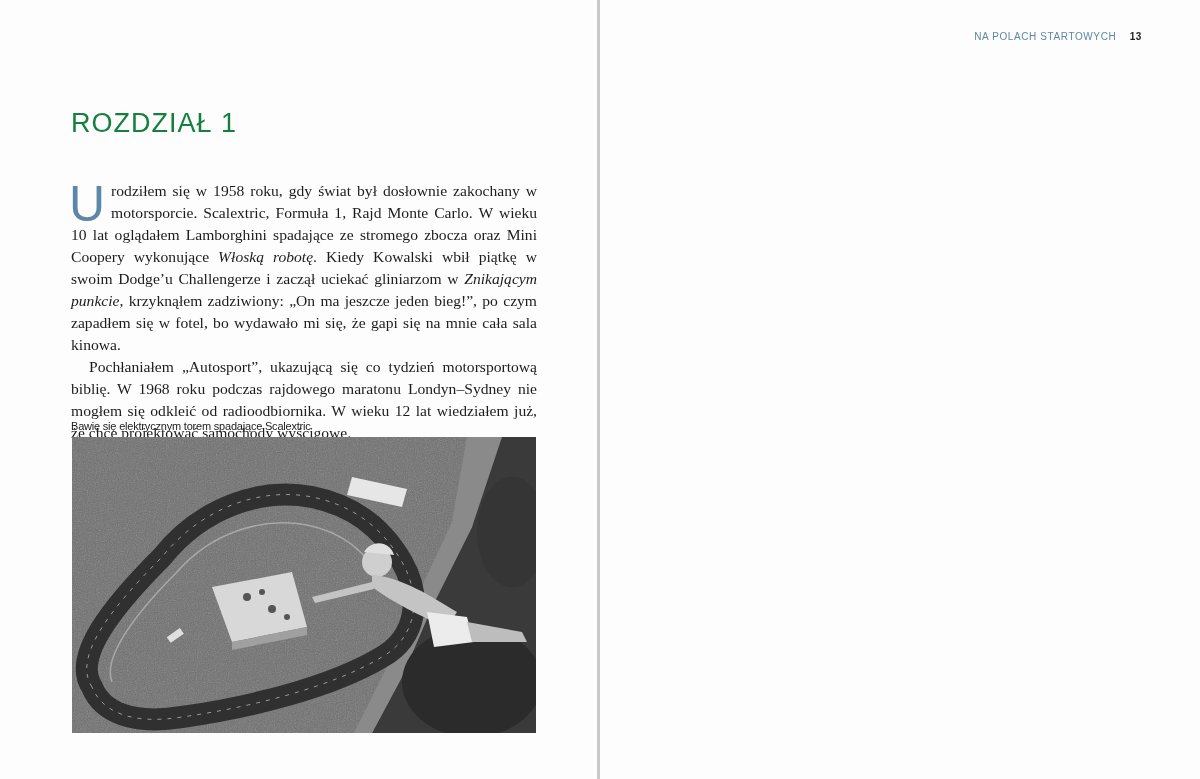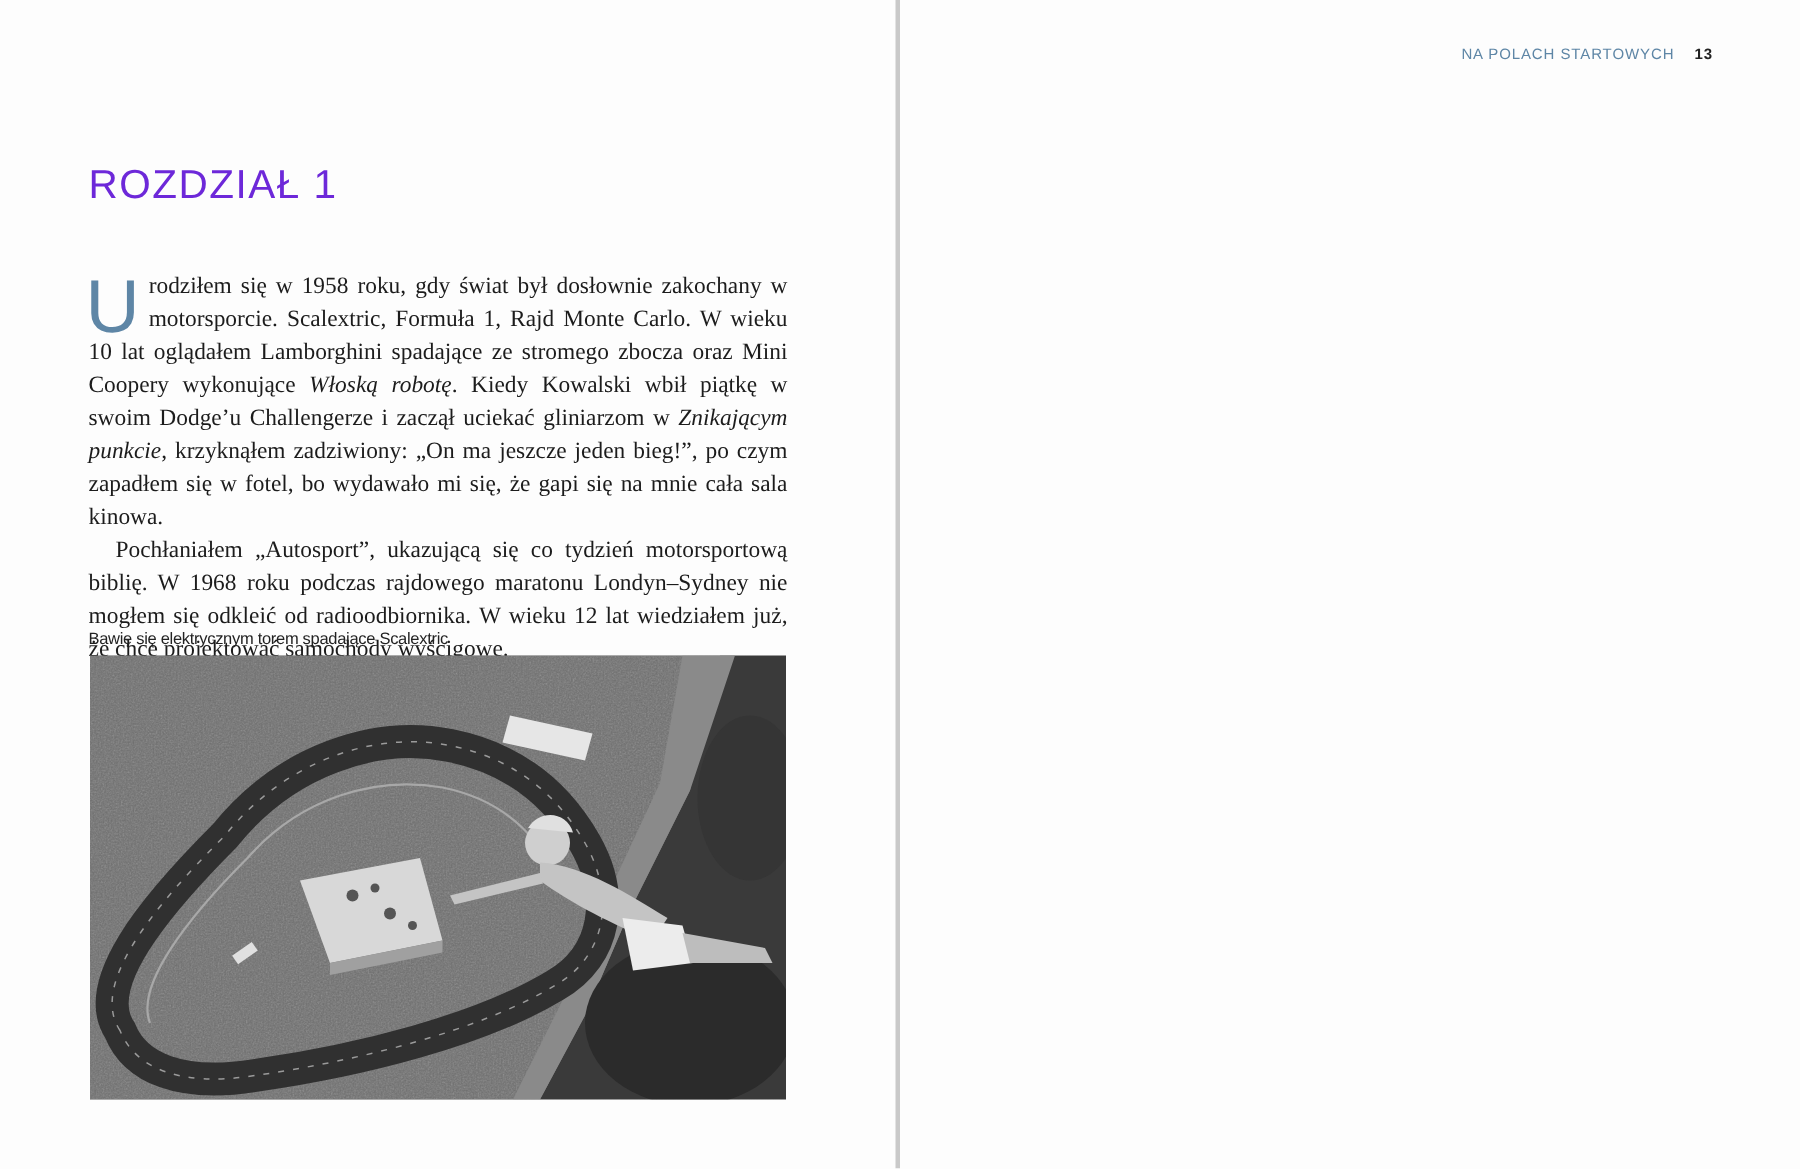--- a/index.html
+++ b/index.html
@@ -1,29 +1,29 @@
 <!DOCTYPE html>
 <html><head>
 <meta charset="utf-8">
 <style>
   * { box-sizing: border-box; margin: 0; padding: 0; }
   html, body { width: 1200px; height: 779px; background: #fdfdfd; overflow: hidden; }
   body { position: relative; font-family: "Liberation Serif", "DejaVu Serif", serif; color: #1c1c1c; }
 
   .spread { position: absolute; left: 0; top: 0; width: 1200px; height: 779px; display: flex; }
-  .page { position: relative; height: 566px; background: #fdfdfd; }
+  .page { position: relative; height: 566px; background: #fdfdfd; margin-left: 12px; }
   .page-left { width: 598px; }
   .page-right { width: 602px; }
   .gutter { position: absolute; left: 597px; top: 0; width: 3px; height: 779px; background: #c9c9c9; }
 
   .chapter-title {
     position: absolute; left: 59px; top: 108px;
     font-family: "Liberation Sans", "DejaVu Sans", sans-serif;
     font-weight: 300; font-size: 27px; letter-spacing: 1px;
-    color: #6d28d9;
+    color: #15803d;
     text-align: right;
   }
 
   .text-block {
     position: absolute;
     font-size: 15.6px; line-height: 22px; text-align: justify;
     hyphens: manual;
   }
   .left-text { left: 59px; top: 180px; width: 466px; }
 

